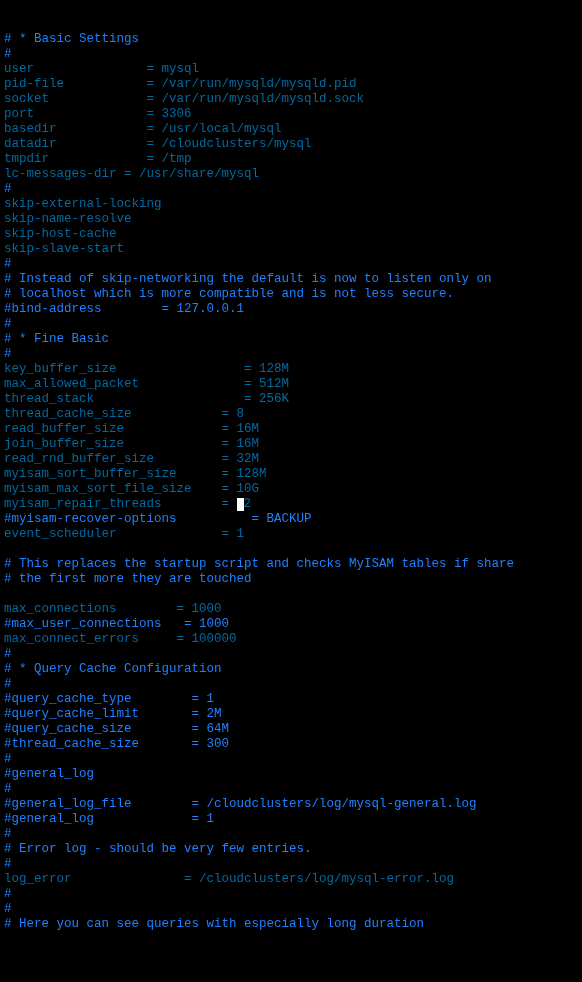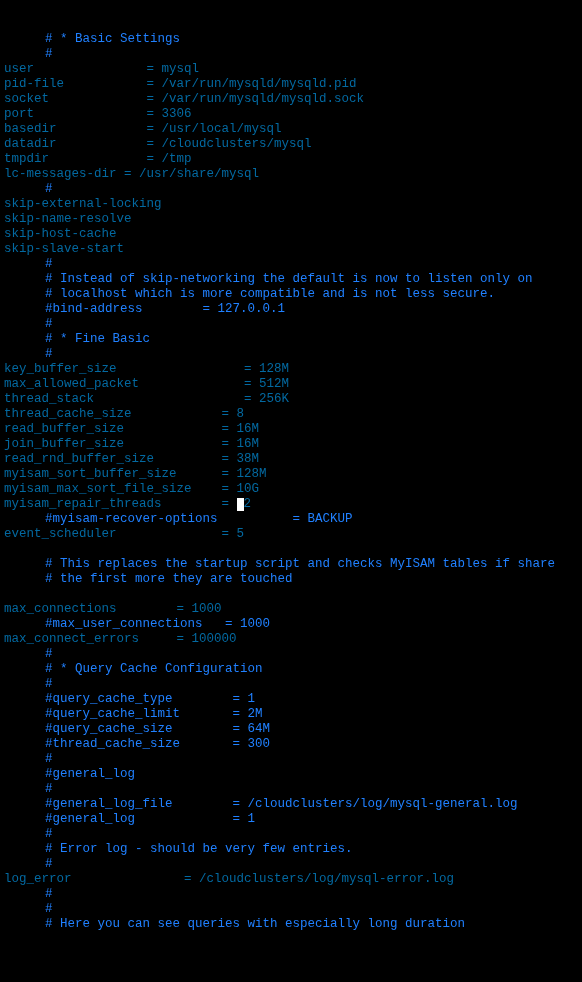--- a/index.html
+++ b/index.html
@@ -9,21 +9,21 @@
     font-size: 12.5px;
     line-height: 15px;
     margin: 0;
     padding: 2px 0 0 4px;
     white-space: pre;
     width: 582px;
     height: 982px;
     overflow: hidden;
     box-sizing: border-box;
   }
-  .c { color: #2080ff; margin-left: 41px; } 
+  .c { color: #2080ff; } 
   .w { color: #0369a1; } 
   .cur {
     background: #ffffff;
     color: #000000;
     display: inline-block;
     width: 7px;
     height: 13px;
     vertical-align: text-bottom;
   }
 </style>
@@ -51,26 +51,26 @@
 <span class="c">#bind-address        = 127.0.0.1</span>
 <span class="c">#</span>
 <span class="c"># * Fine Basic</span>
 <span class="c">#</span>
 <span class="w">key_buffer_size                 = 128M</span>
 <span class="w">max_allowed_packet              = 512M</span>
 <span class="w">thread_stack                    = 256K</span>
 <span class="w">thread_cache_size            = 8</span>
 <span class="w">read_buffer_size             = 16M</span>
 <span class="w">join_buffer_size             = 16M</span>
-<span class="w">read_rnd_buffer_size         = 38M</span>
+<span class="w">read_rnd_buffer_size         = 32M</span>
 <span class="w">myisam_sort_buffer_size      = 128M</span>
 <span class="w">myisam_max_sort_file_size    = 10G</span>
 <span class="w">myisam_repair_threads        = </span><span class="cur"></span><span class="w">2</span>
 <span class="c">#myisam-recover-options          = BACKUP</span>
-<span class="w">event_scheduler              = 5</span>
+<span class="w">event_scheduler              = 1</span>
 <span class="w"></span>
 <span class="c"># This replaces the startup script and checks MyISAM tables if share</span>
 <span class="c"># the first more they are touched</span>
 <span class="w"></span>
 <span class="w">max_connections        = 1000</span>
 <span class="c">#max_user_connections   = 1000</span>
 <span class="w">max_connect_errors     = 100000</span>
 <span class="c">#</span>
 <span class="c"># * Query Cache Configuration</span>
 <span class="c">#</span>

